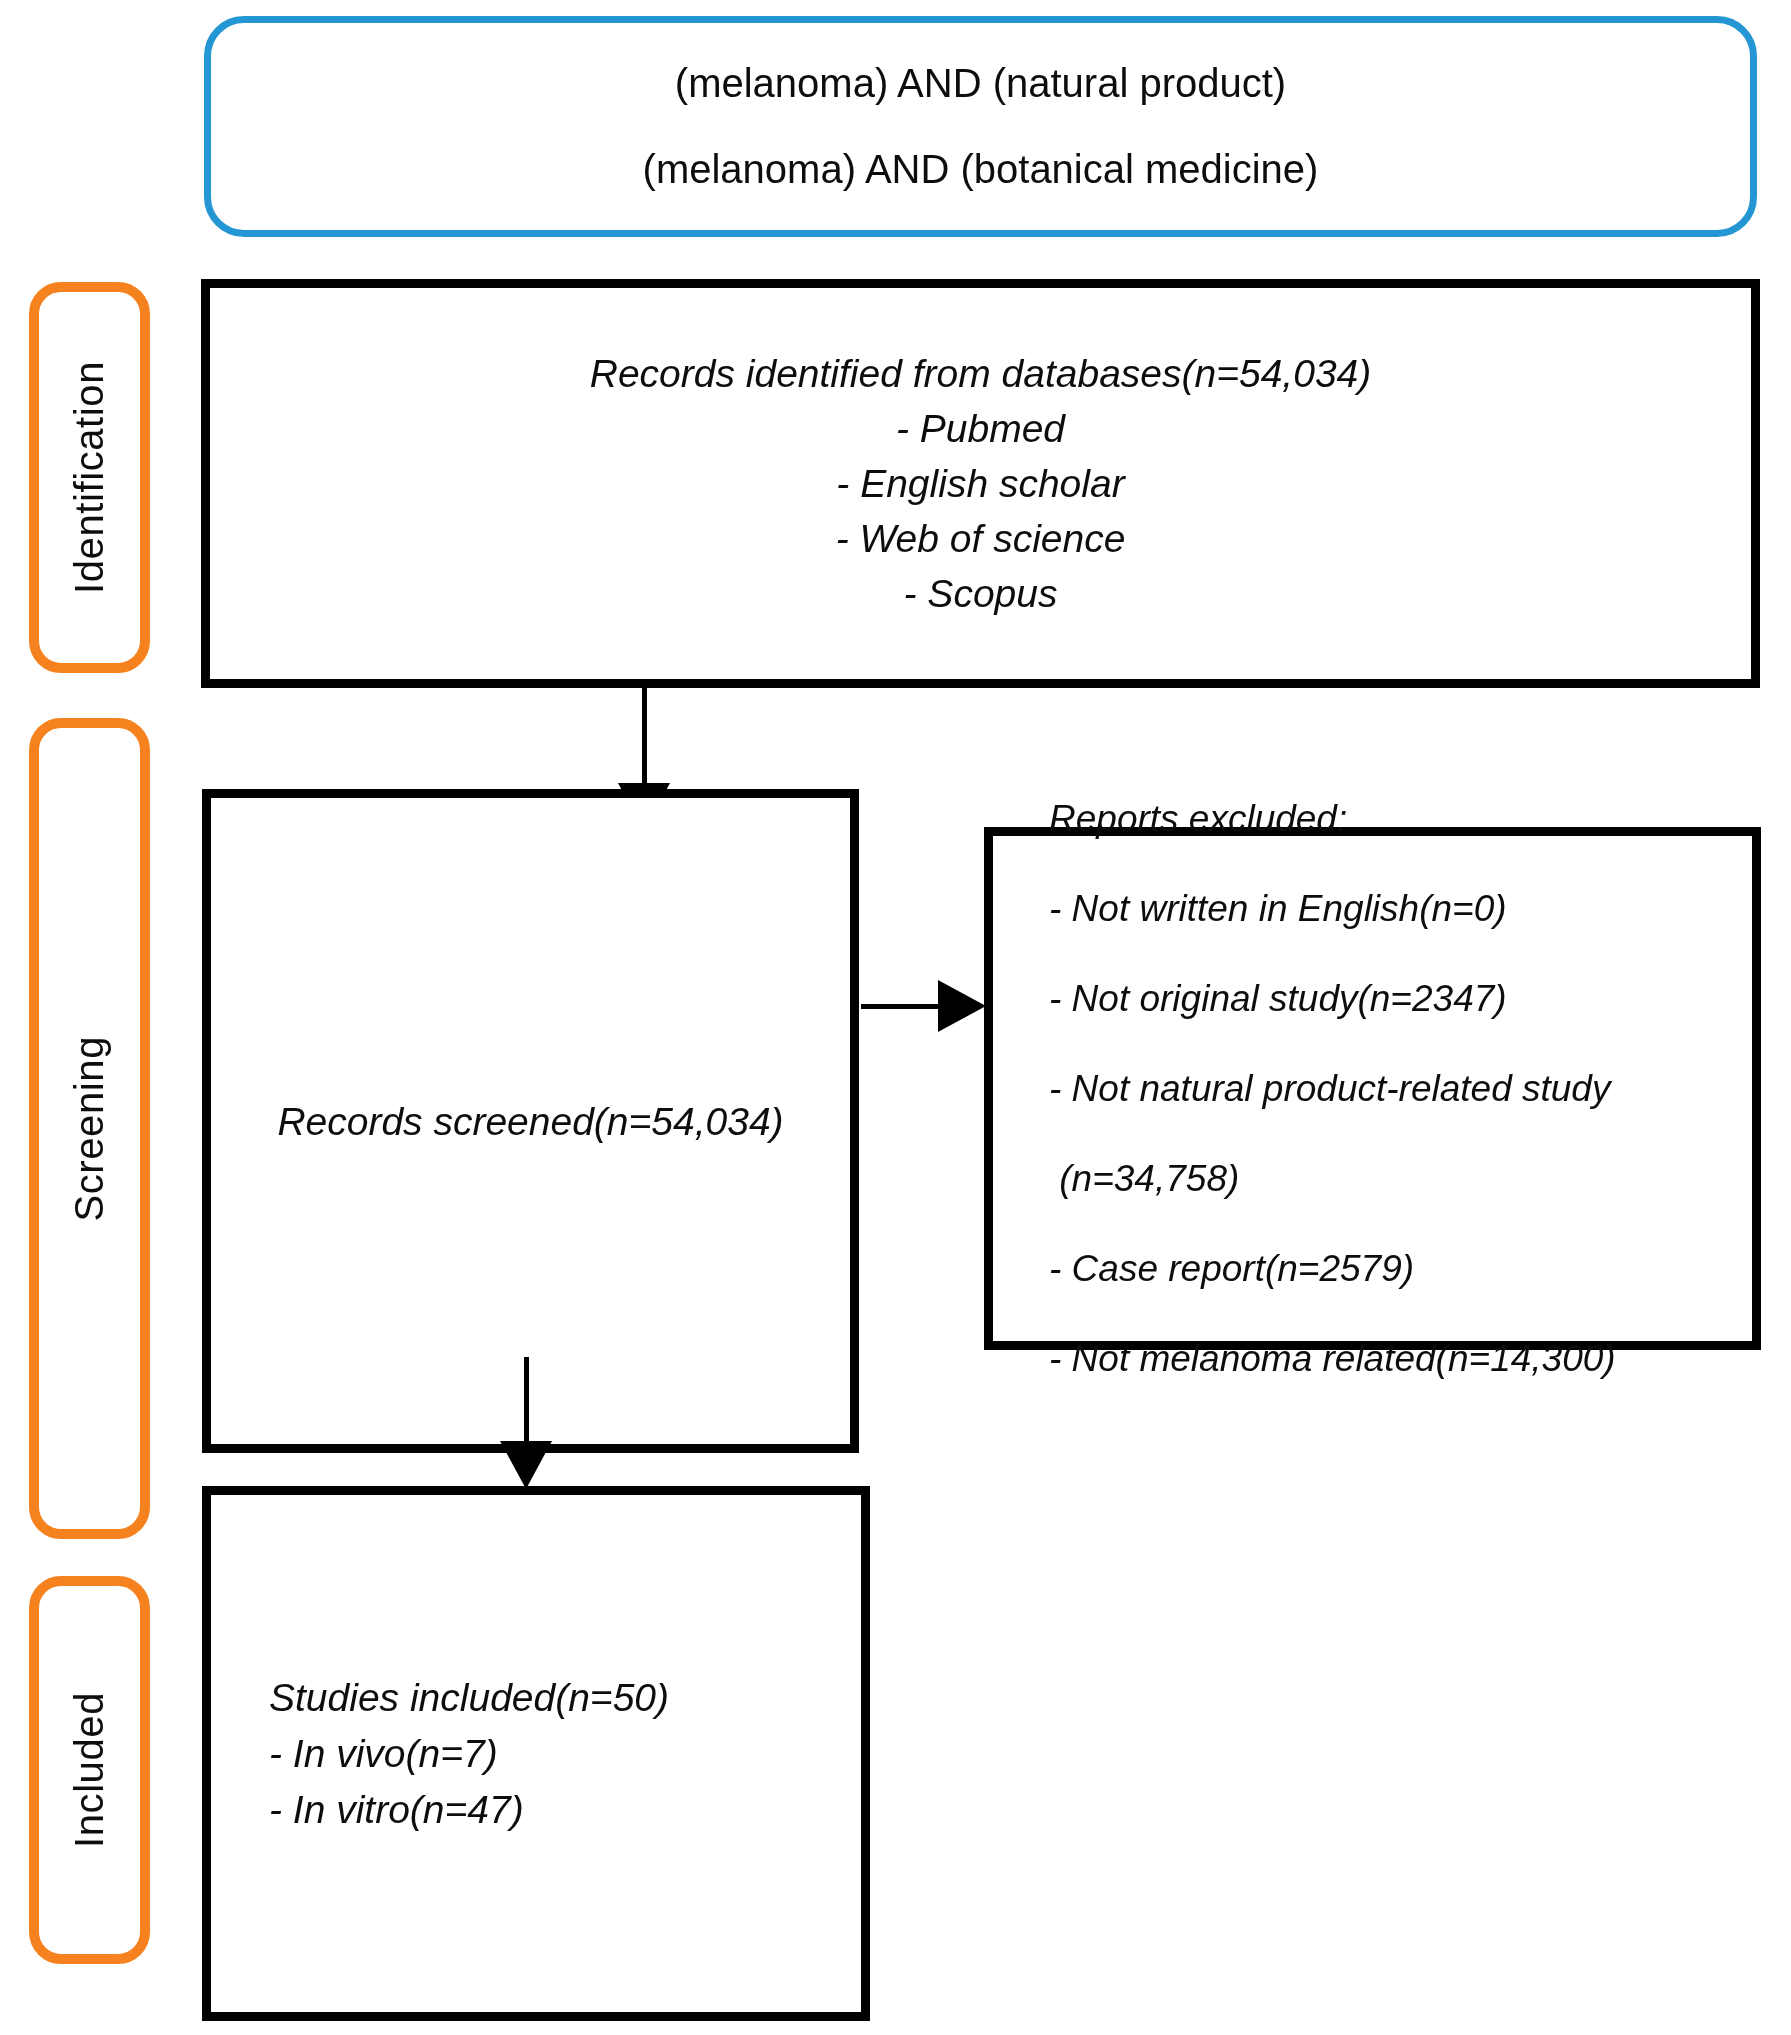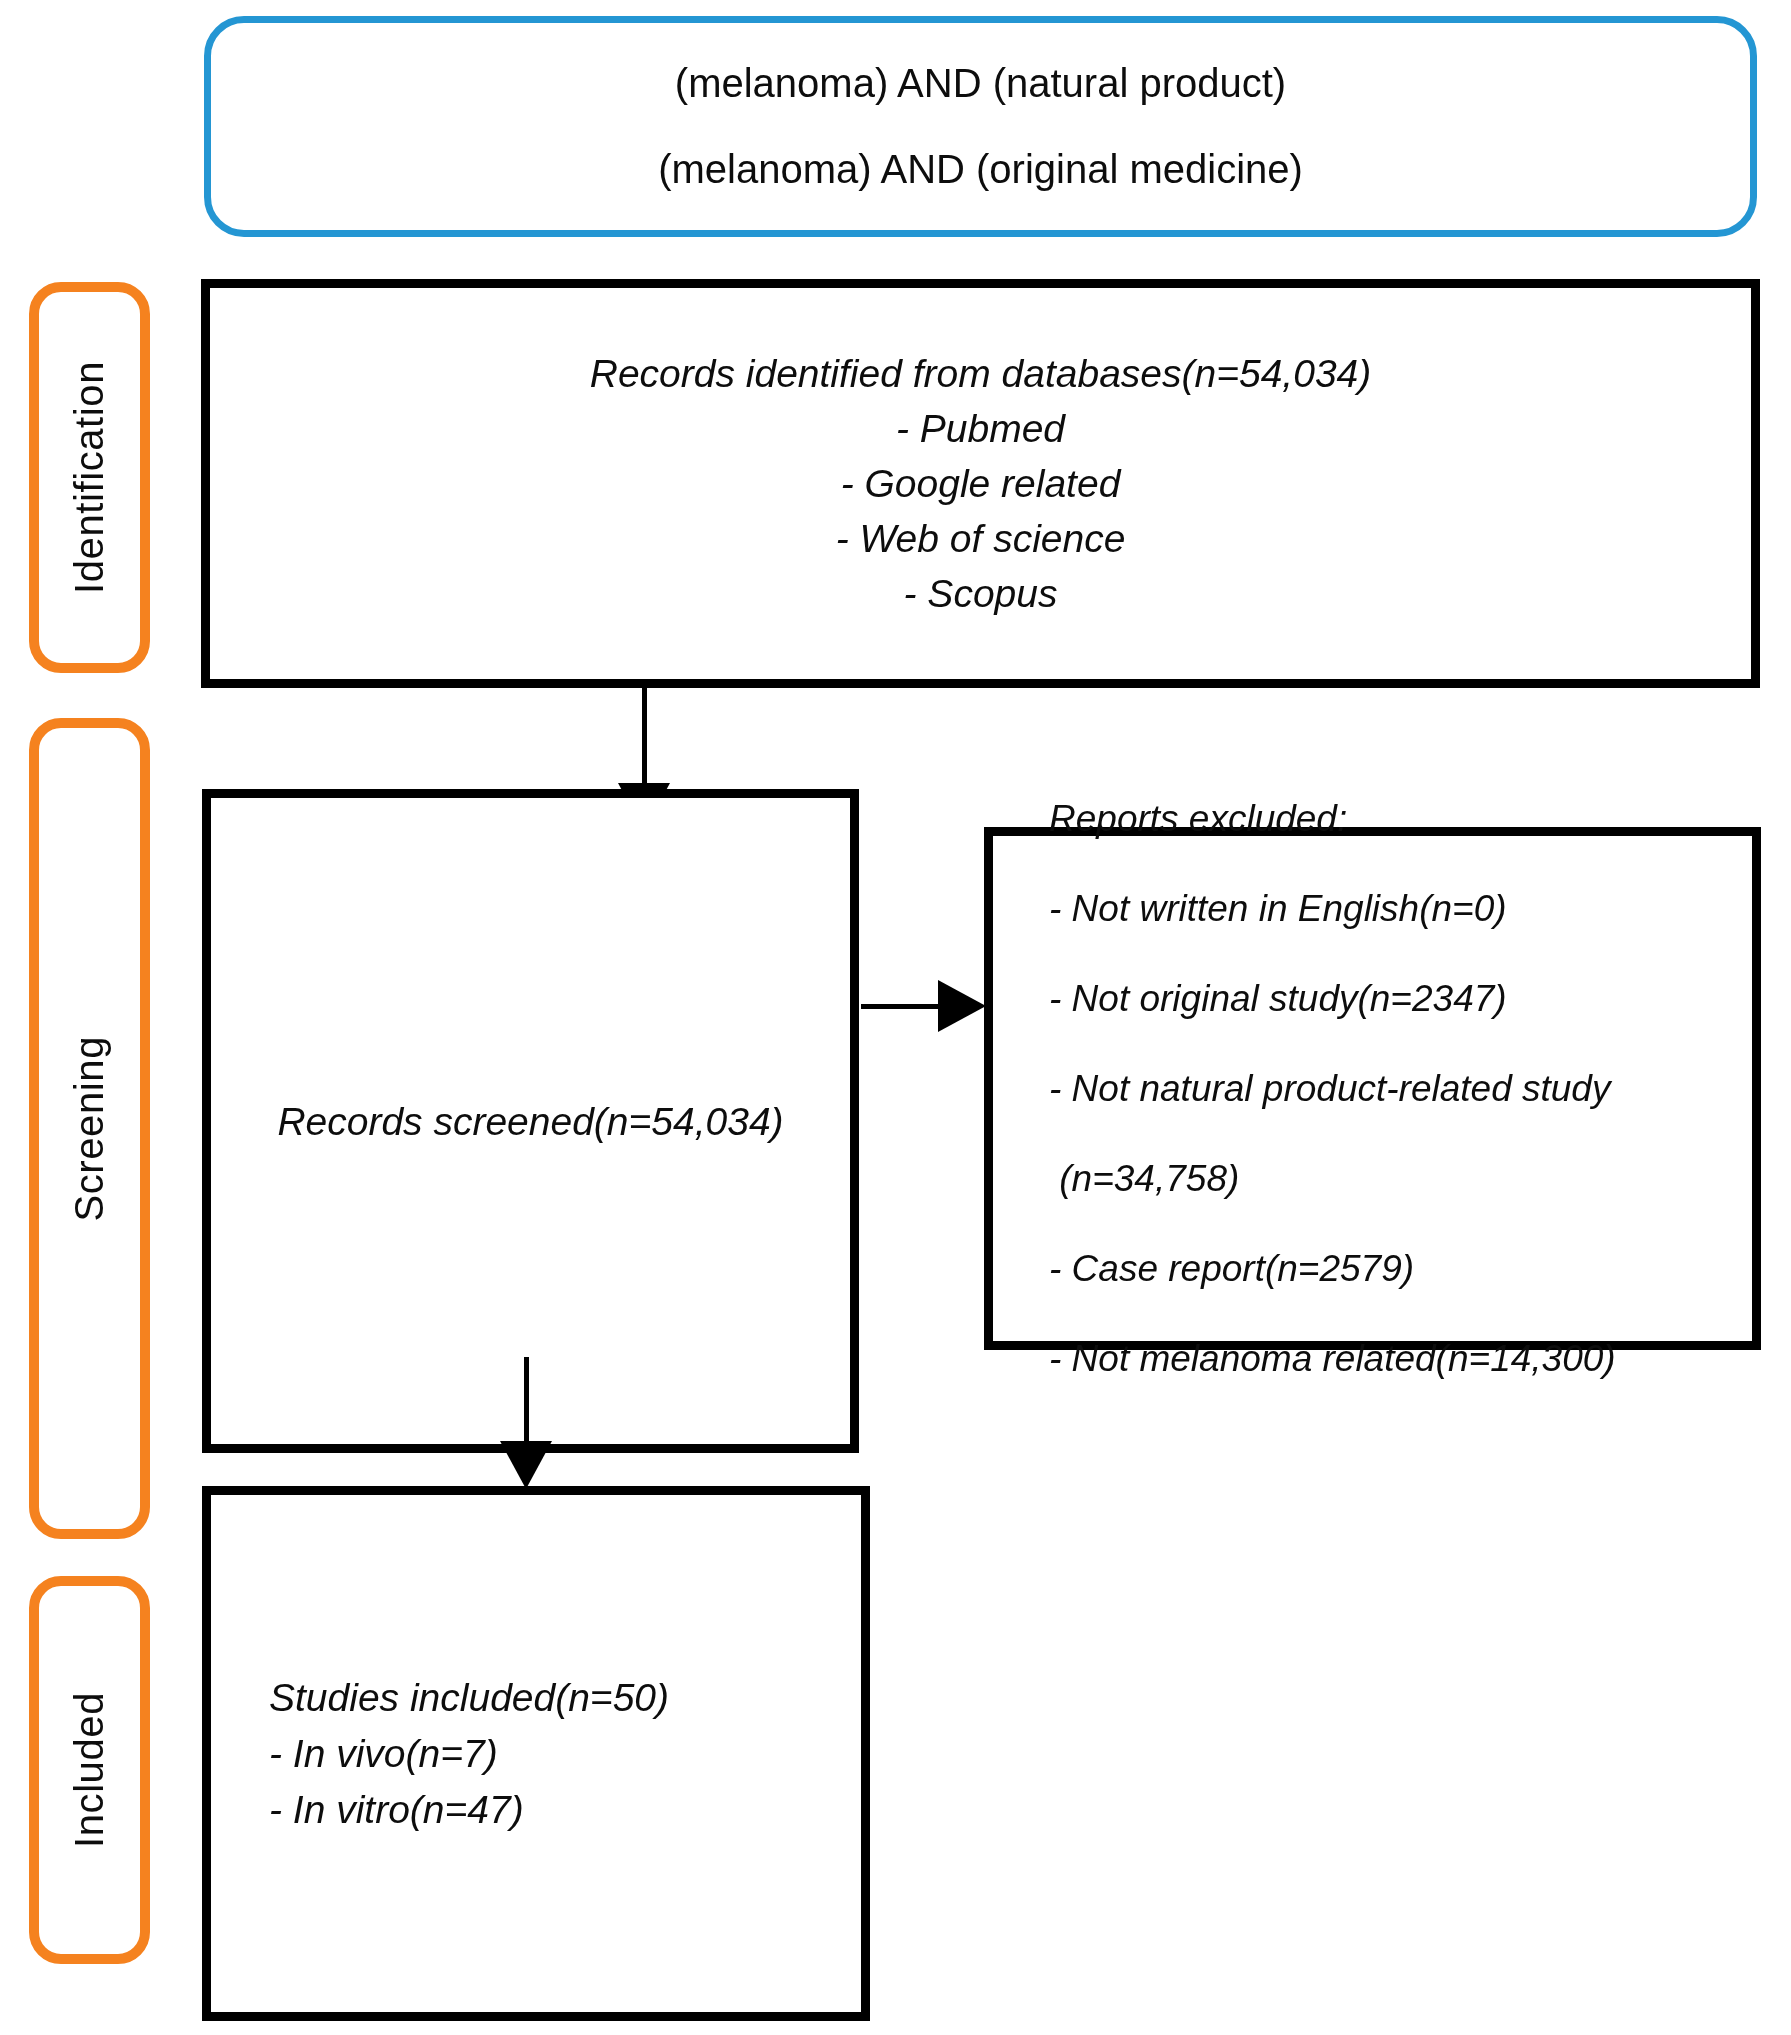--- a/index.html
+++ b/index.html
@@ -146,37 +146,37 @@
   #arrow3-line { left: 524px; top: 1357px; height: 85px; }
   #arrow3-head { left: 500px; top: 1441px; }
 </style>
 </head>
 <body>
 
 <div class="canvas">
 
   <div class="query-box">
     <div class="line">(melanoma) AND (natural product)</div>
-    <div class="line">(melanoma) AND (original medicine)</div>
+    <div class="line">(melanoma) AND (botanical medicine)</div>
   </div>
 
   <div class="stage-label stage-identification">
     <span class="vtext">Identification</span>
   </div>
   <div class="stage-label stage-screening">
     <span class="vtext">Screening</span>
   </div>
   <div class="stage-label stage-included">
     <span class="vtext">Included</span>
   </div>
 
   <div class="flow-box box-identified">
     <div class="line">Records identified from databases(n=54,034)</div>
     <div class="line">- Pubmed</div>
-    <div class="line">- Google related</div>
+    <div class="line">- English scholar</div>
     <div class="line">- Web of science</div>
     <div class="line">- Scopus</div>
   </div>
 
   <div class="arrow-line-v" id="arrow1-line"></div>
   <div class="arrow-head-down" id="arrow1-head"></div>
 
   <div class="flow-box box-screened">
     <div class="line">Records screened(n=54,034)</div>
   </div>

